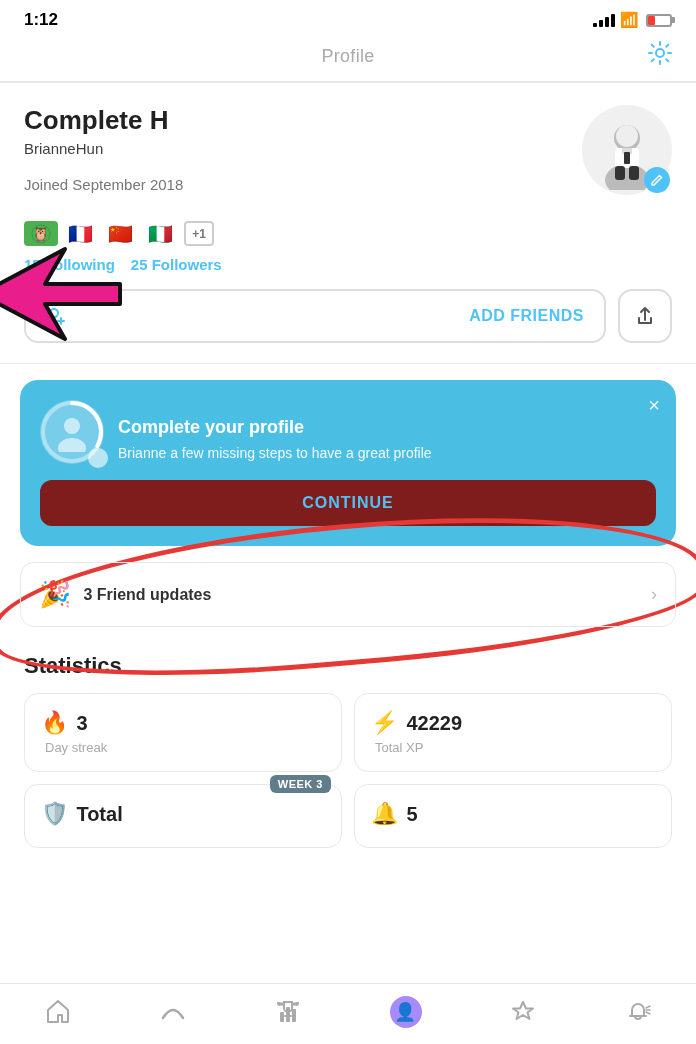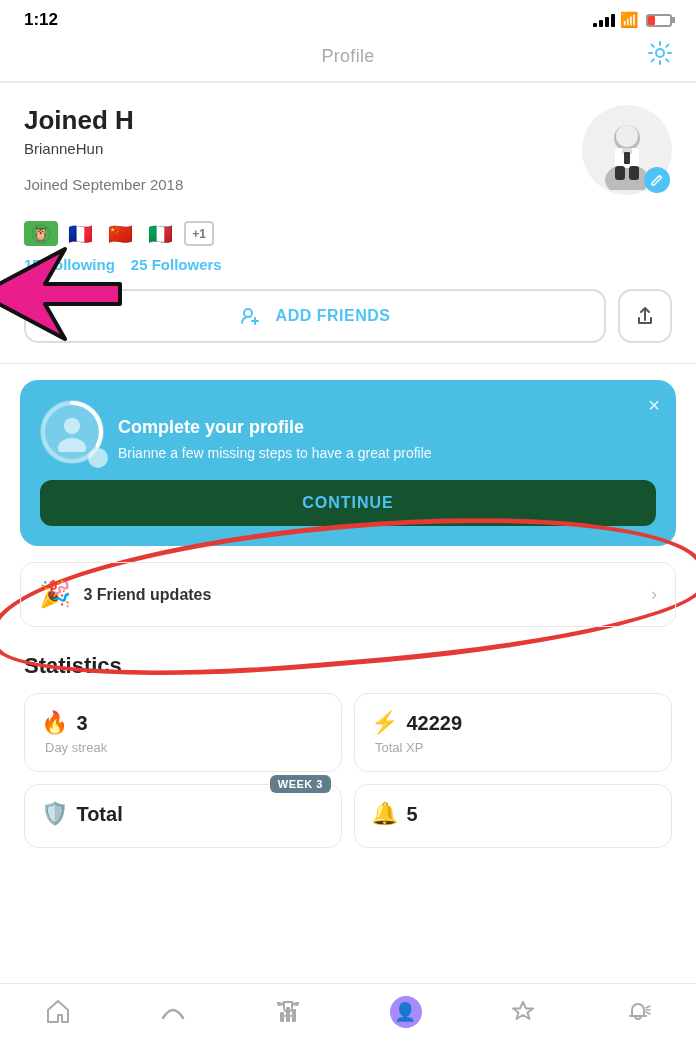--- a/index.html
+++ b/index.html
@@ -187,21 +187,21 @@
       padding: 14px 20px;
       border: 2px solid #ddd;
       border-radius: 14px;
       background: #fff;
       font-size: 16px;
       font-weight: 700;
       color: #4fc3f7;
       cursor: pointer;
       display: flex;
       align-items: center;
-      justify-content: center;
+      justify-content: space-between;
       gap: 16px;
       letter-spacing: 0.5px;
     }
     .share-btn {
       width: 54px;
       height: 54px;
       border: 2px solid #ddd;
       border-radius: 14px;
       background: #fff;
       display: flex;
@@ -273,21 +273,21 @@
       margin-bottom: 6px;
     }
     .blue-card-text p {
       font-size: 14px;
       opacity: 0.92;
       line-height: 1.4;
     }
     .continue-btn {
       width: 100%;
       padding: 14px;
-      background: #14532d;
+      background: #7f1d1d;
       border: none;
       border-radius: 12px;
       font-size: 16px;
       font-weight: 800;
       color: #4fc3f7;
       cursor: pointer;
       letter-spacing: 1px;
       text-transform: uppercase;
     }
 
@@ -435,21 +435,21 @@
       <circle cx="14" cy="14" r="4" stroke="#4fc3f7" stroke-width="2"></circle>
       <path d="M14 3v3M14 22v3M3 14h3M22 14h3M5.636 5.636l2.122 2.122M20.243 20.243l2.121 2.121M5.636 22.364l2.122-2.121M20.243 7.757l2.121-2.121" stroke="#4fc3f7" stroke-width="2" stroke-linecap="round"></path>
     </svg>
   </button>
 </div>
 
 <div class="divider"></div>
 
 <div class="profile-section">
   <div class="profile-info">
-    <div class="profile-name">Joined H</div>
+    <div class="profile-name">Complete H</div>
     <div class="profile-username">BrianneHun</div>
     <div class="profile-joined">Joined September 2018</div>
   </div>
   <div class="avatar-container">
     <div class="avatar-circle">
       <svg viewBox="0 0 80 80" width="80" height="80" xmlns="http://www.w3.org/2000/svg">
         <circle cx="40" cy="40" r="40" fill="#f0f0f0"></circle>
         <circle cx="40" cy="28" r="13" fill="#bbb"></circle>
         <ellipse cx="40" cy="70" rx="22" ry="16" fill="#bbb"></ellipse>
 

